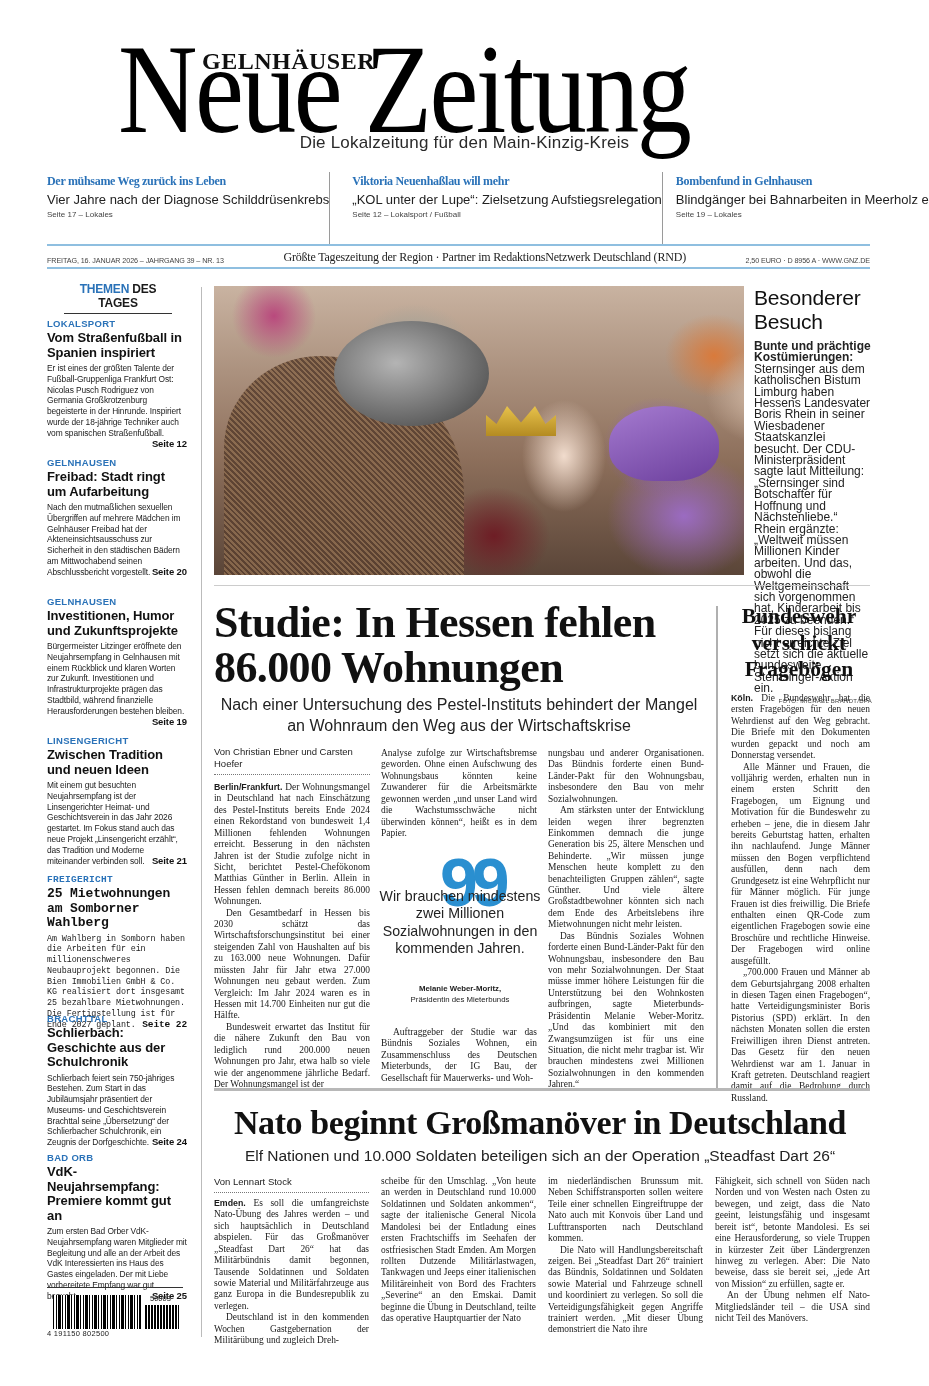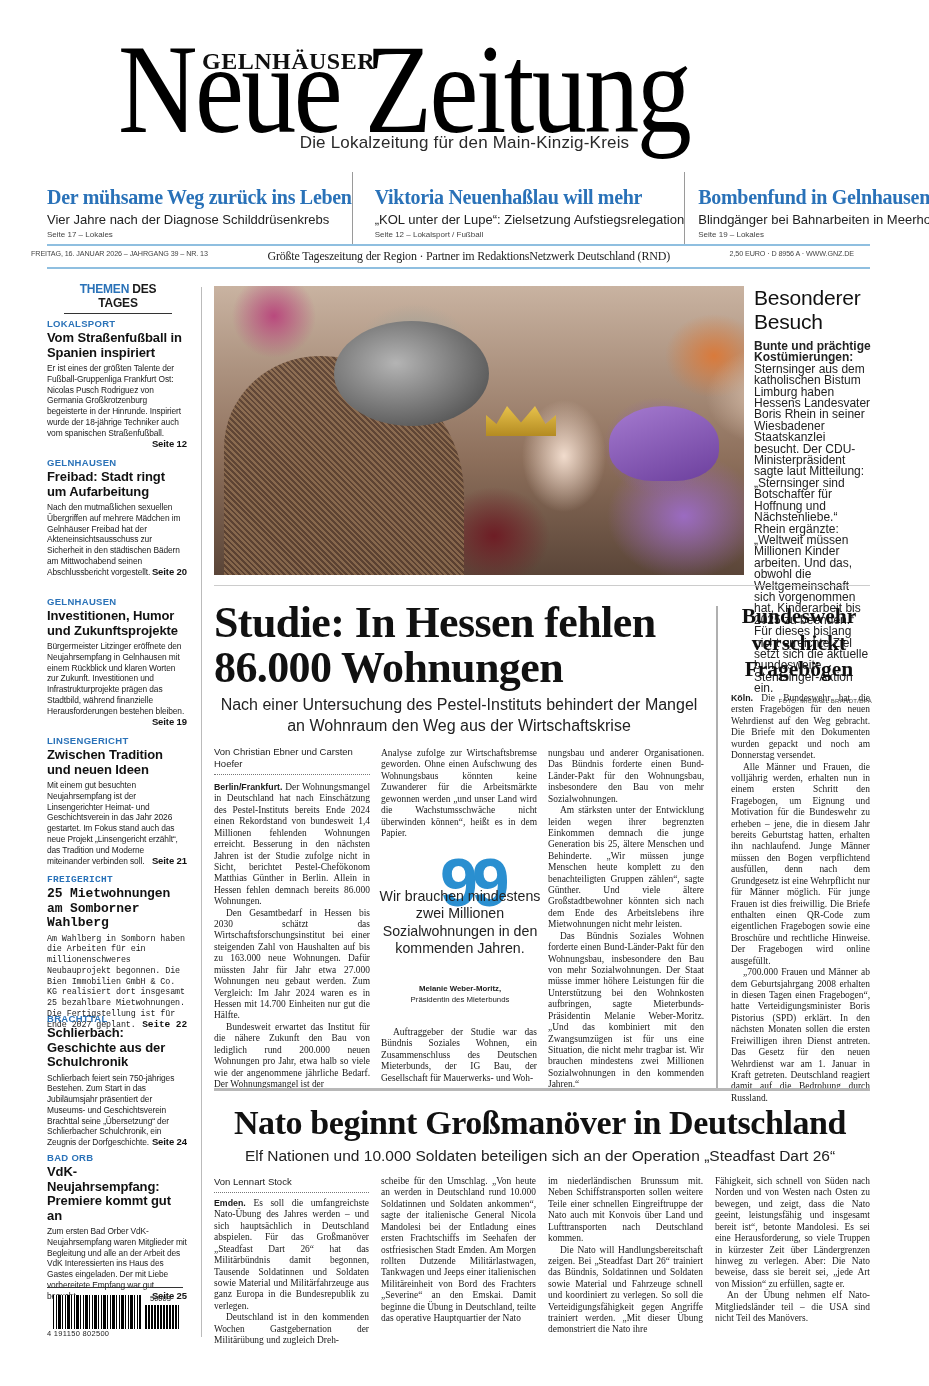--- a/index.html
+++ b/index.html
@@ -9,30 +9,30 @@
   
   .masthead { position: absolute; left: 0; top: 0; width: 929px; height: 170px; }
   .mast-over { position: absolute; left: 202px; top: 48px; font-family: "Liberation Serif", serif; font-weight: 700; font-size: 24px; letter-spacing: 0.5px; color: #111; }
   .mast-title { position: absolute; left: 118px; top: 30px; width: 690px; font-family: "Liberation Serif", serif; font-size: 128px; line-height: 118px; color: #000; letter-spacing: -3px; transform: scaleX(0.86); transform-origin: left top; white-space: nowrap; }
   .mast-tag { position: absolute; left: 0; top: 133px; width: 929px; text-align: center; font-size: 17px; color: #2a2a2a; letter-spacing: 0.2px; }
 
   
   .teasers { position: absolute; left: 47px; top: 172px; width: 823px; height: 72px; display: flex; }
   .teaser { flex: 1; padding-left: 0; position: relative; }
   .teaser + .teaser { padding-left: 13px; border-left: 1px solid #9a9a9a; }
-  .teaser .t-title { font-family: "Liberation Serif", serif; font-weight: 700; font-size: 20px; color: #2a72b8; margin-top: 14px; letter-spacing: -0.3px; white-space: nowrap; }
+  .teaser .t-title { font-family: "Liberation Serif", serif; font-weight: 700; font-size: 12px; color: #2a72b8; margin-top: 2px; letter-spacing: -0.3px; white-space: nowrap; }
   .teaser .t-sub { font-size: 13px; color: #222; margin-top: 3px; white-space: nowrap; }
   .teaser .t-page { font-size: 8px; color: #444; margin-top: 3px; }
   .teaser:nth-child(2) { padding-left: 22px; }
   .teaser:nth-child(3) { padding-left: 13px; }
 
   .rule-blue { position: absolute; left: 47px; width: 823px; height: 2px; background: #8fbfe0; }
 
   
-  .dateline { position: absolute; left: 31px; top: 249px; width: 823px; height: 16px; display: flex; align-items: flex-start; justify-content: space-between; }
+  .dateline { position: absolute; left: 47px; top: 249px; width: 823px; height: 16px; display: flex; align-items: flex-end; justify-content: space-between; }
   .dl-left, .dl-right { font-size: 7.2px; color: #444; letter-spacing: -0.1px; }
   .dl-mid { font-family: "Liberation Serif", serif; font-size: 12px; font-weight: 400; color: #222; letter-spacing: -0.2px; }
 
   
   .sidebar { position: absolute; left: 47px; top: 282px; width: 136px; }
   .themen-head { text-align: center; font-size: 12px; font-weight: 700; padding-bottom: 3px; border-bottom: 1.5px solid #333; margin: 0 11px 0 17px; letter-spacing: -0.2px; }
   .themen-head .blue { color: #2a72b8; }
   .side-divider { position: absolute; left: 201px; top: 287px; width: 1px; height: 1050px; background: #bbb; }
   .s-item { position: absolute; left: 0; width: 140px; }
   .s-kicker { font-size: 9.5px; font-weight: 700; color: #2a72b8; letter-spacing: 0.3px; }

